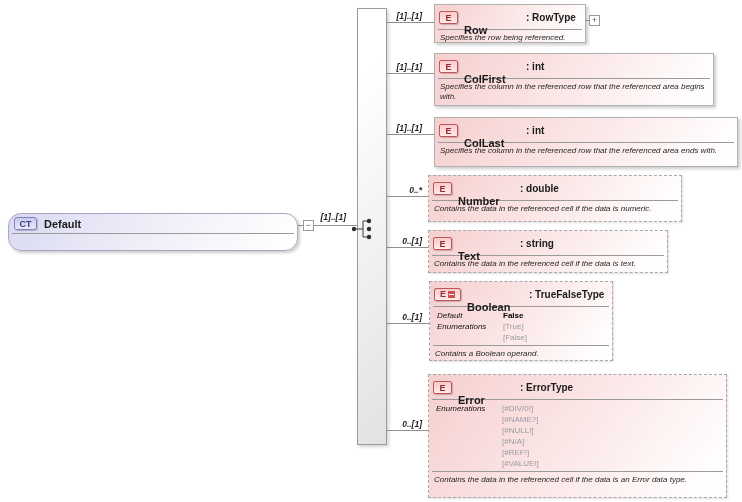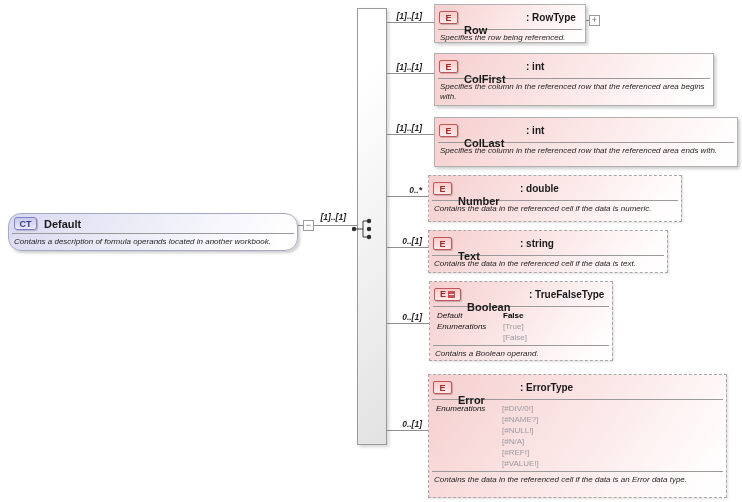--- a/index.html
+++ b/index.html
@@ -108,21 +108,20 @@
   <div class="card" style="left:388px; top:236px;">0..[1]</div>
   <div class="card" style="left:388px; top:312px;">0..[1]</div>
   <div class="card" style="left:388px; top:419px;">0..[1]</div>
 
   <div class="ctbox">
     <div class="cttitle">
       <span class="ctbadge">CT</span>
       <span class="cttext">Default</span>
     </div>
     <div class="esep"></div>
-    <div class="edesc nowrap">Contains a description of formula operands located in another workbook.</div>
   </div>
   <div class="handle" style="left:303px; top:220px;">−</div>
 
   <div class="bar"></div>
   <svg class="seqicon" width="26" height="26">
     <line x1="5" y1="13" x2="14" y2="13" stroke="#3a3a3a" stroke-width="1"></line>
     <line x1="14" y1="5" x2="14" y2="21" stroke="#3a3a3a" stroke-width="1"></line>
     <line x1="14" y1="5" x2="20" y2="5" stroke="#3a3a3a" stroke-width="1"></line>
     <line x1="14" y1="21" x2="20" y2="21" stroke="#3a3a3a" stroke-width="1"></line>
     <circle cx="5" cy="13" r="2.2" fill="#2e2e2e"></circle>

